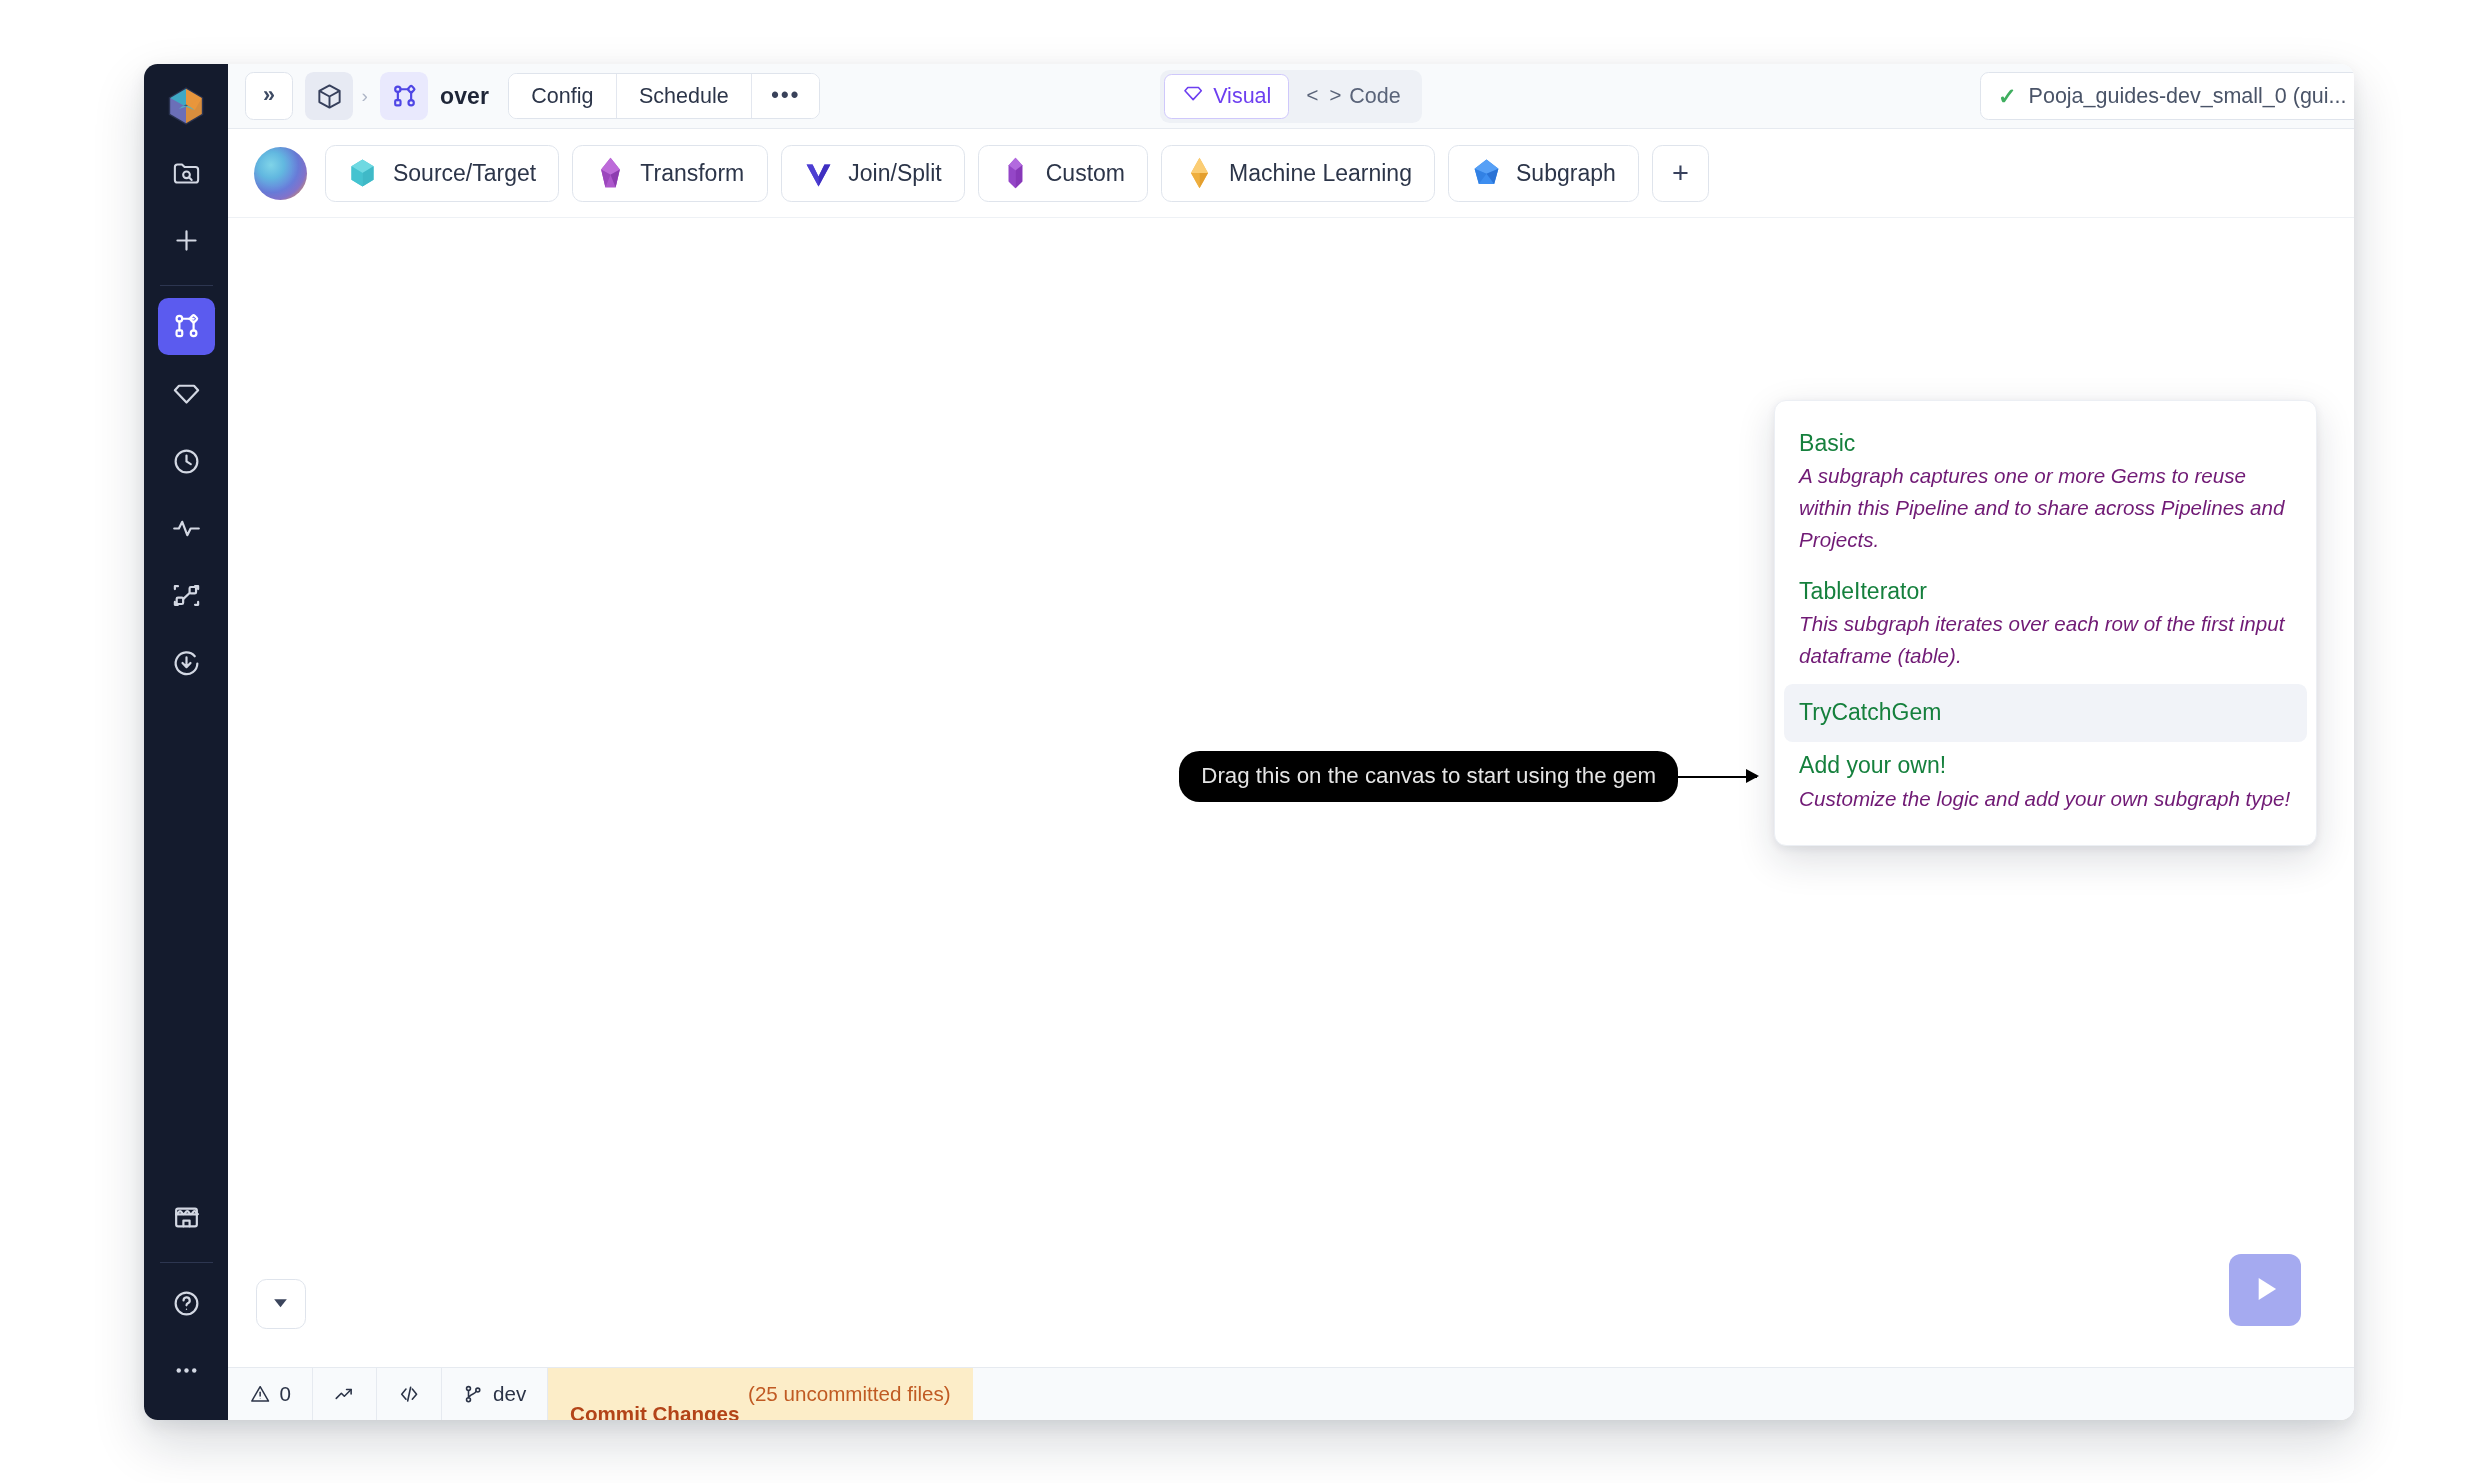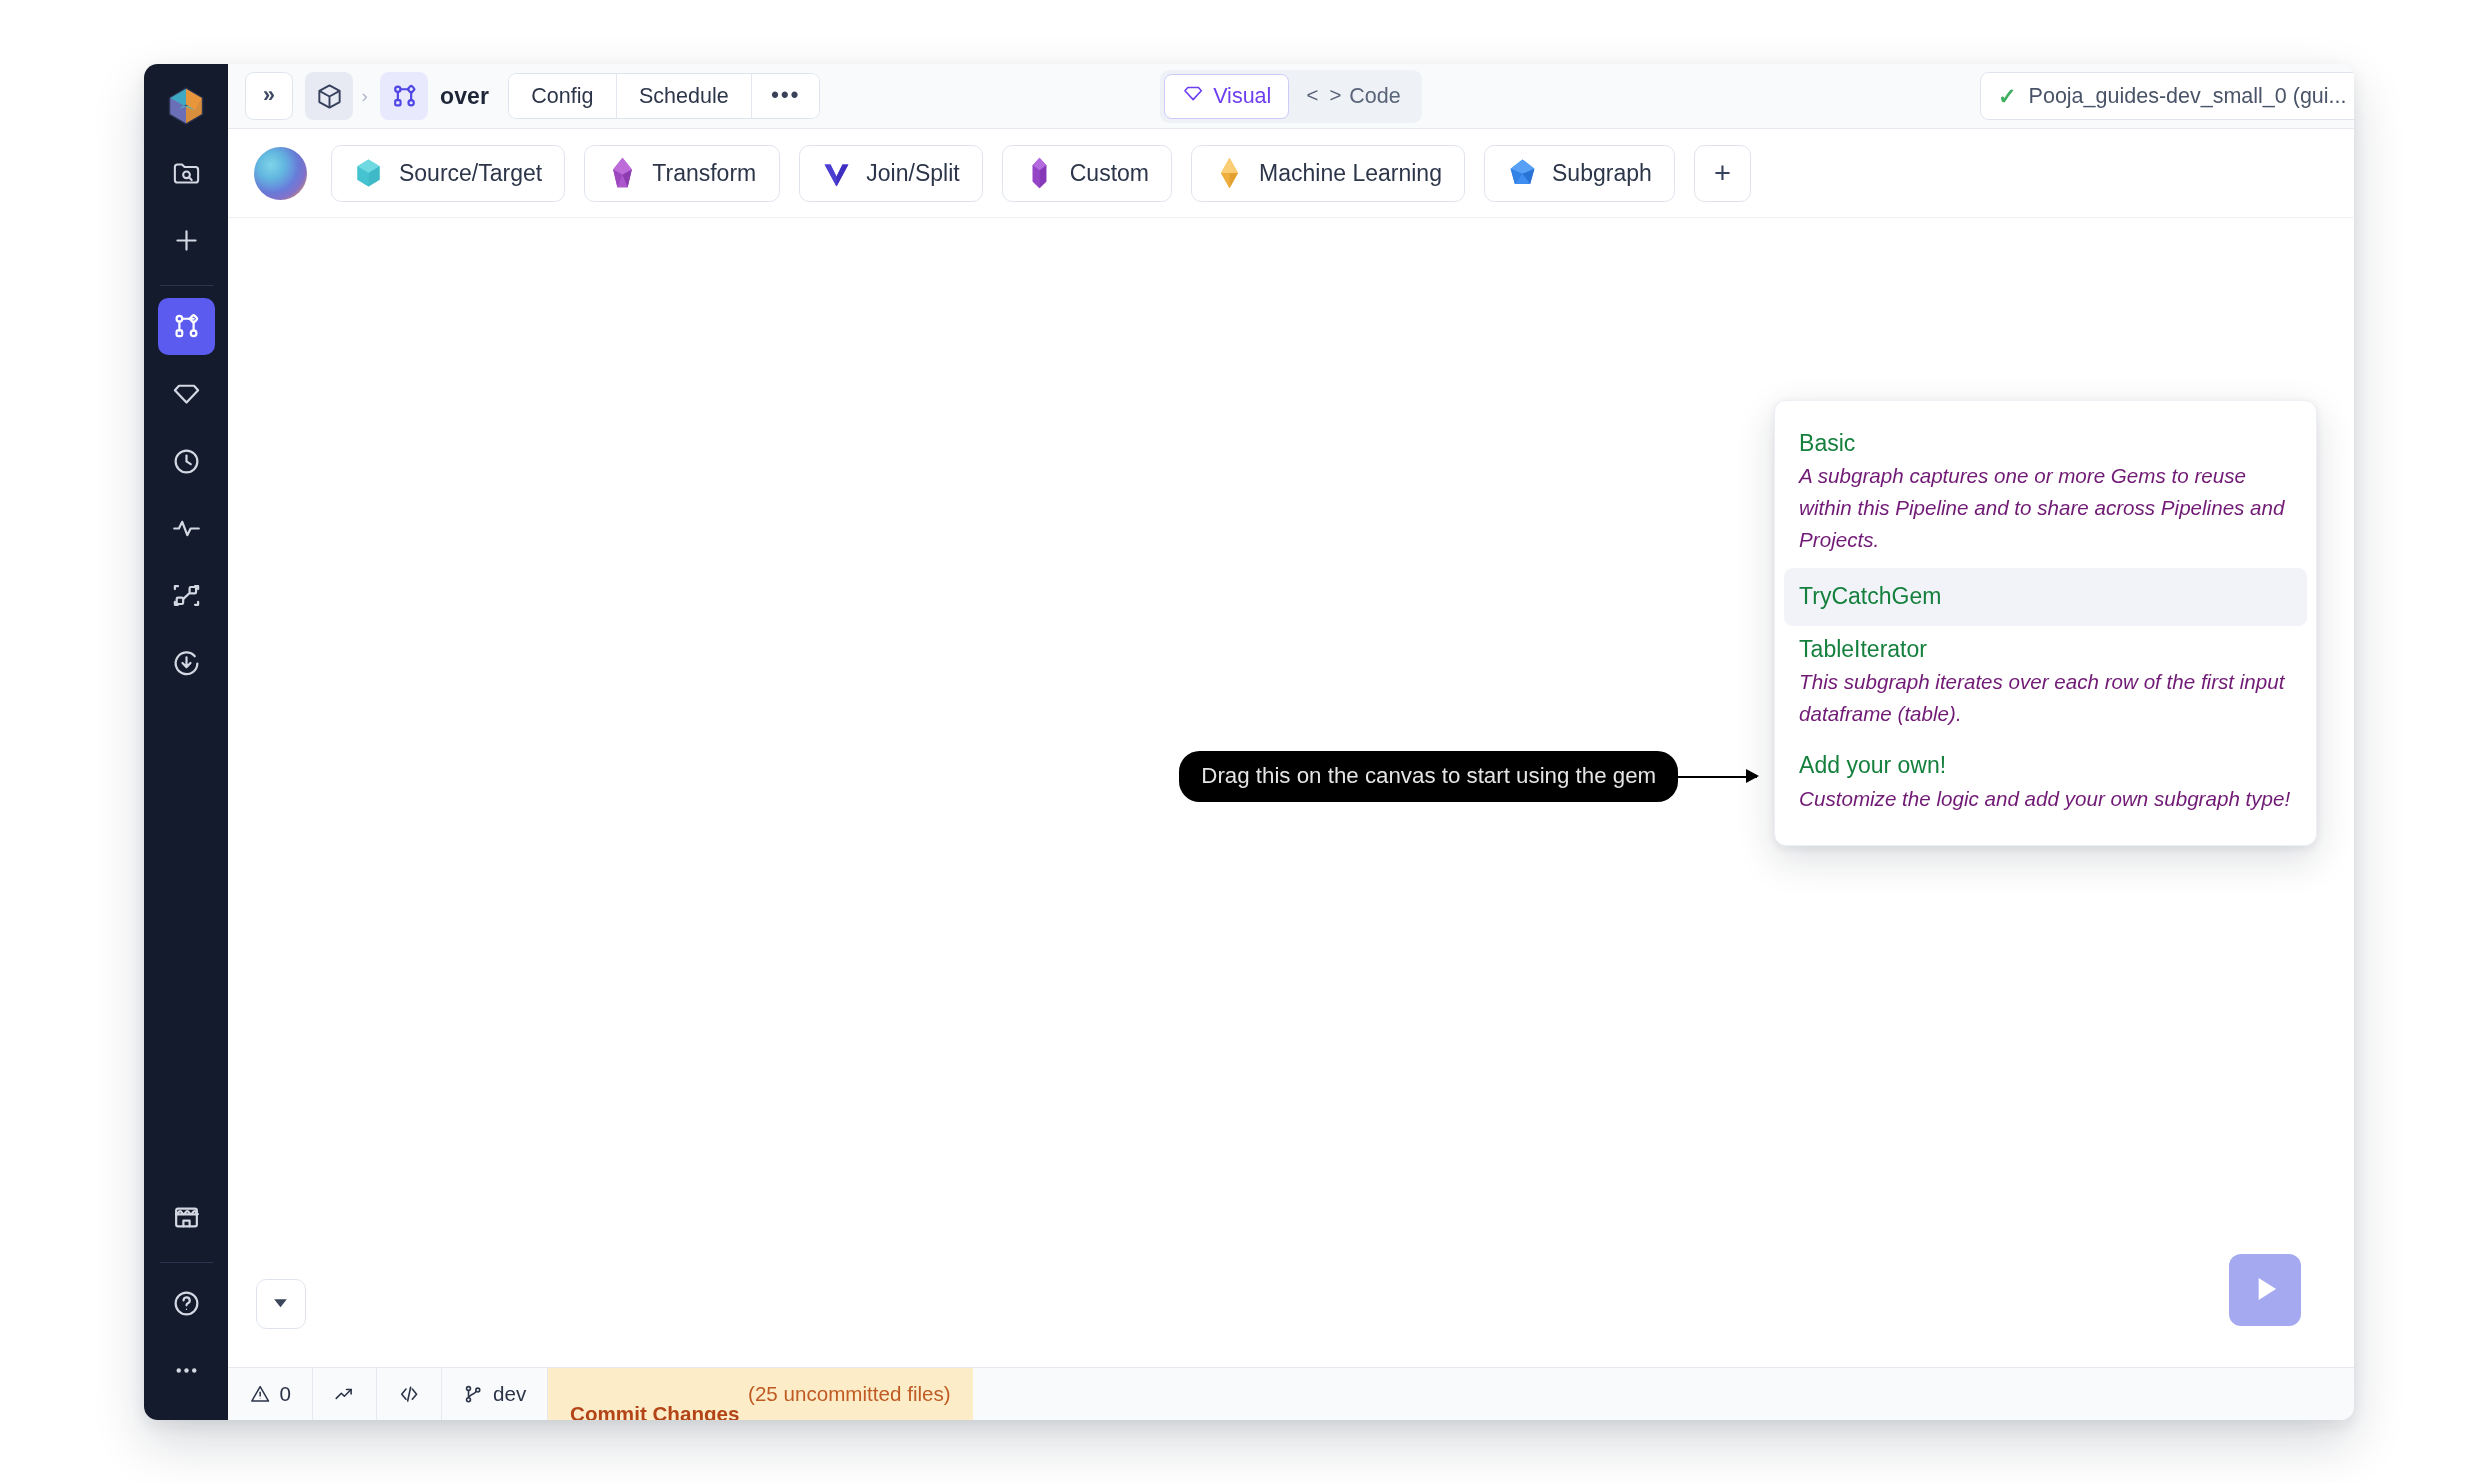--- a/index.html
+++ b/index.html
@@ -121,21 +121,21 @@
     font-size: 21.5px; color: #4a5468;
     max-width: 404px; overflow: hidden; white-space: nowrap;
     margin-right: -26px;
   }
   .check { color: #3fae5f; font-size: 22.3px; font-weight: 700; }
 
   
   #gem-bar {
     height: 89px; flex: 0 0 89px;
     background: #ffffff;
-    display: flex; align-items: center; gap: 19px;
+    display: flex; align-items: center; gap: 13px;
     padding: 0 26px;
     border-bottom: 0.9px solid #eef1f5;
     position: relative; z-index: 5;
   }
   #gem-sphere { width: 53px; height: 53px; border-radius: 50%;
     background:
       radial-gradient(circle at 32% 34%, #7fd4e8 0%, #62b8e0 26%, #6a7ddc 55%, #8a79d6 70%, #f2a05c 88%, #f7b375 100%);
     box-shadow: inset -5.2px -3.4px 10.3px rgba(0,0,0,.08);
     margin-right: 5.2px; flex: 0 0 53px;
   }
@@ -523,26 +523,26 @@
       <div id="tooltip-callout">
         <div id="tooltip-bubble">Drag this on the canvas to start using the gem</div>
         <div id="tooltip-arrow"></div>
       </div>
 
       <div id="subgraph-menu">
         <div class="menu-item">
           <div class="menu-title">Basic</div>
           <div class="menu-desc">A subgraph captures one or more Gems to reuse within this Pipeline and to share across Pipelines and Projects.</div>
         </div>
-        <div class="menu-item highlight">
-          <div class="menu-title">TryCatchGem</div>
-        </div>
         <div class="menu-item">
           <div class="menu-title">TableIterator</div>
           <div class="menu-desc">This subgraph iterates over each row of the first input dataframe (table).</div>
+        </div>
+        <div class="menu-item highlight">
+          <div class="menu-title">TryCatchGem</div>
         </div>
         <div class="menu-item">
           <div class="menu-title">Add your own!</div>
           <div class="menu-desc">Customize the logic and add your own subgraph type!</div>
         </div>
       </div>
 
       <div id="canvas-zoom-btn">
         <span>
           <svg viewBox="0 0 24 24" fill="#3b455c">

